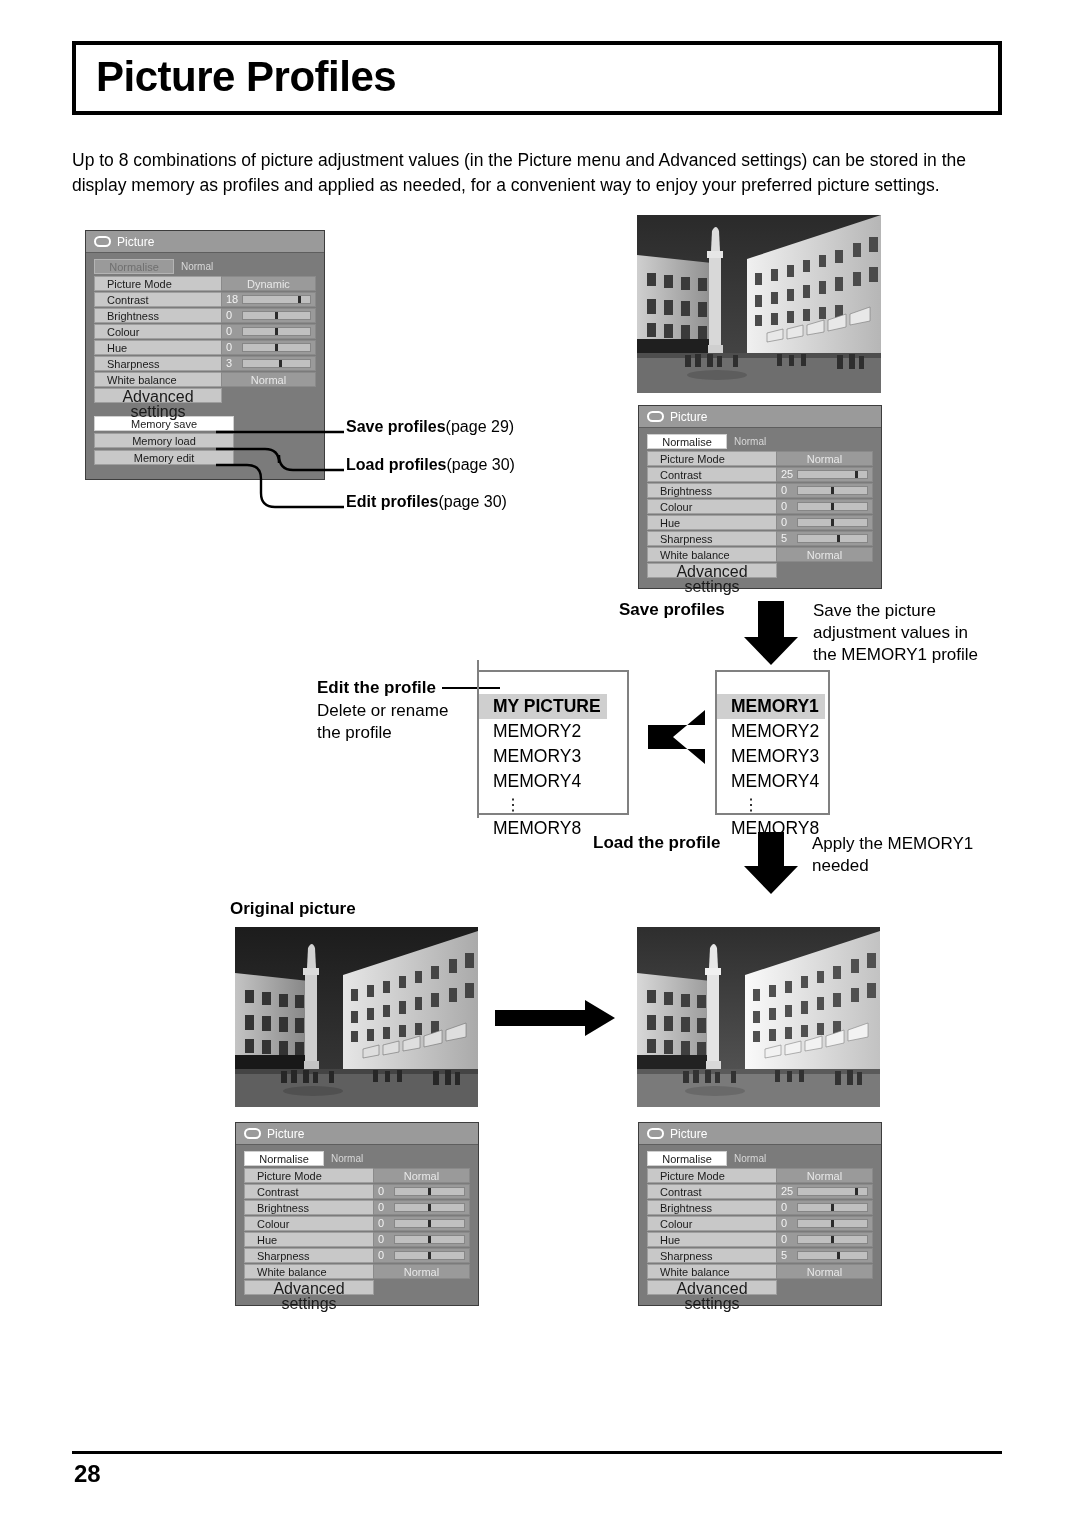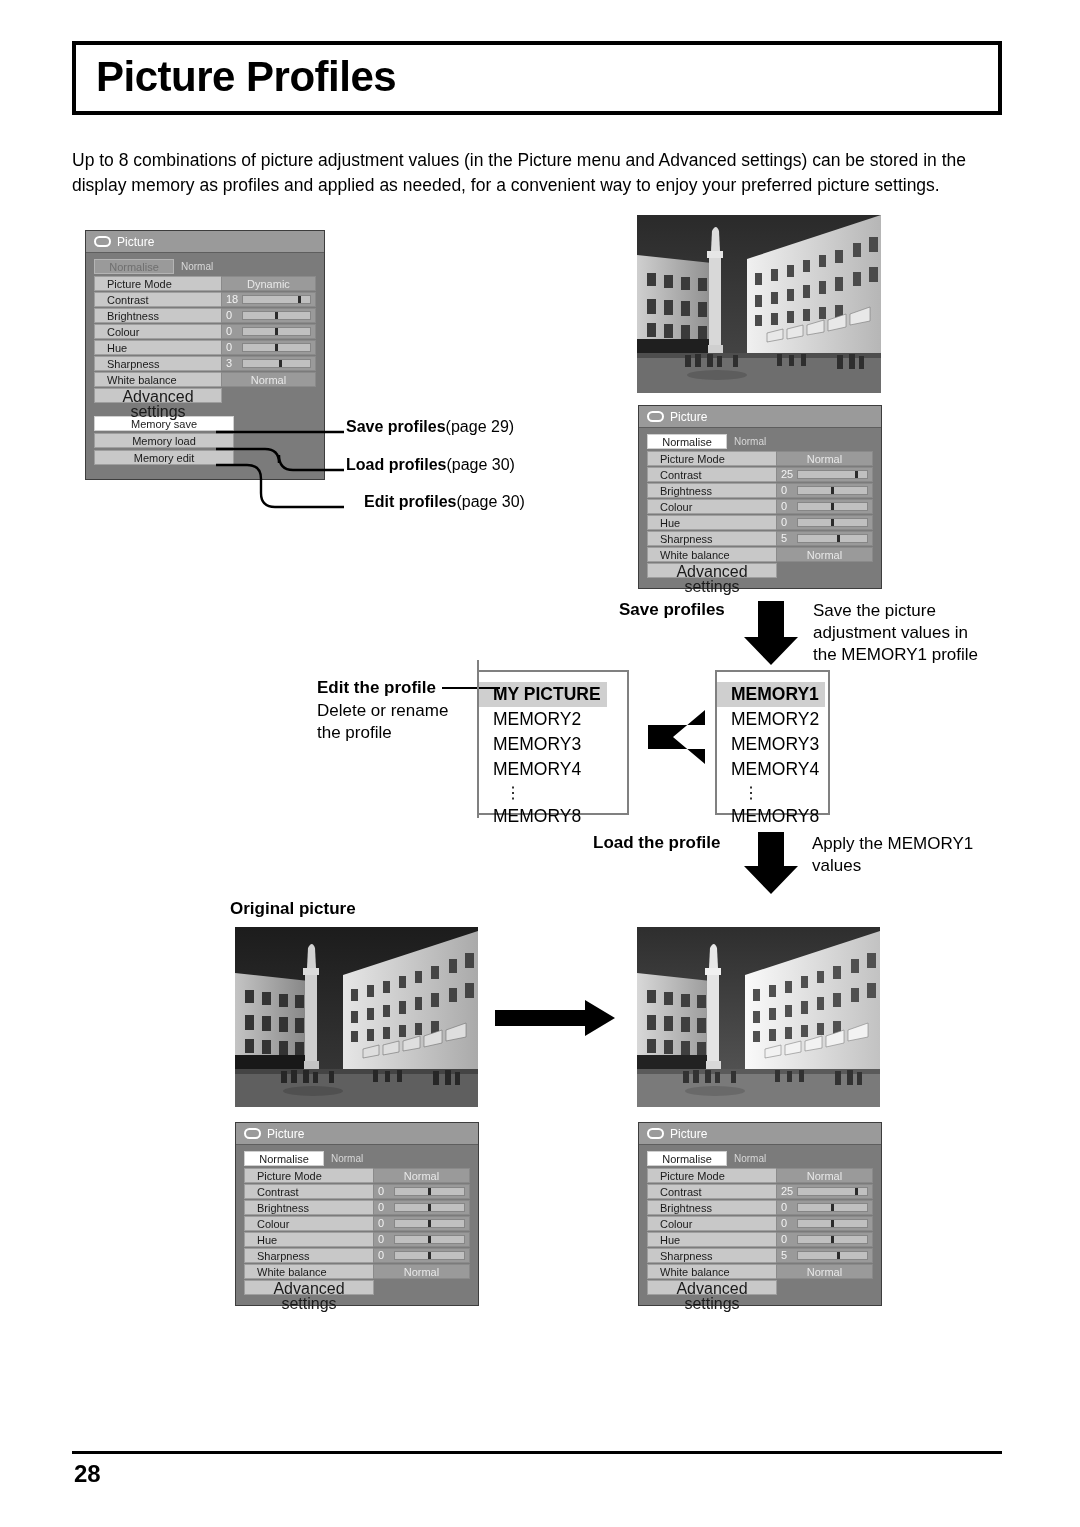--- a/index.html
+++ b/index.html
@@ -229,21 +229,21 @@
     font-weight: normal;
     line-height: 22px;
   }
 
   
   .memlist {
     position: absolute;
     border: 2px solid #808080;
     background: #fff;
     box-sizing: border-box;
-    padding: 10px 0 8px 0;
+    padding: 22px 0 8px 0;
   }
   .memlist .item {
     font-size: 17.5px;
     line-height: 25px;
     padding-left: 14px;
     white-space: nowrap;
   }
   .memlist .item.hl {
     background: #cfcfcf;
     display: inline-block;
@@ -366,21 +366,21 @@
     <div class="mem-btn idle" style="width:140px">Memory edit</div>
   </div>
 </div>
 
 <div class="callout" style="left:346px; top:418px;">
   <b>Save profiles</b><span class="pg">(page 29)</span>
 </div>
 <div class="callout" style="left:346px; top:456px;">
   <b>Load profiles</b><span class="pg">(page 30)</span>
 </div>
-<div class="callout" style="left:364px; top:493px;">
+<div class="callout" style="left:346px; top:493px;">
   <b>Edit profiles</b><span class="pg">(page 30)</span>
 </div>
 
 <div class="photo" style="left:637px; top:215px; width:244px; height:178px;">
   <svg viewBox="0 0 244 178" preserveAspectRatio="none">
     <defs>
       <linearGradient id="skyA" x1="0" y1="0" x2="0" y2="1">
         <stop offset="0%" stop-color="#2a2a2a"></stop>
           <stop offset="100%" stop-color="#4a4a4a"></stop>
       </linearGradient>
@@ -563,21 +563,21 @@
   <div class="item">MEMORY2</div>
   <div class="item">MEMORY3</div>
   <div class="item">MEMORY4</div>
   <div class="item dots">⋮</div>
   <div class="item">MEMORY8</div>
 </div>
 
 <div class="lbl-bold" style="left:593px; top:833px;">Load the profile</div>
 <div class="lbl-reg" style="left:812px; top:833px;">
   <div>Apply  the  MEMORY1</div>
-  <div>values</div>
+  <div>needed</div>
 </div>
 
 <div class="lbl-bold" style="left:230px; top:899px;">Original picture</div>
 <div class="lbl-bold" style="left:638px; top:945px;">Custom picture</div>
 
 <div class="photo" style="left:235px; top:927px; width:243px; height:180px;">
   <svg viewBox="0 0 243 180" preserveAspectRatio="none">
     <defs>
       <linearGradient id="skyB" x1="0" y1="0" x2="0" y2="1">
         <stop offset="0%" stop-color="#1c1c1c"></stop>

